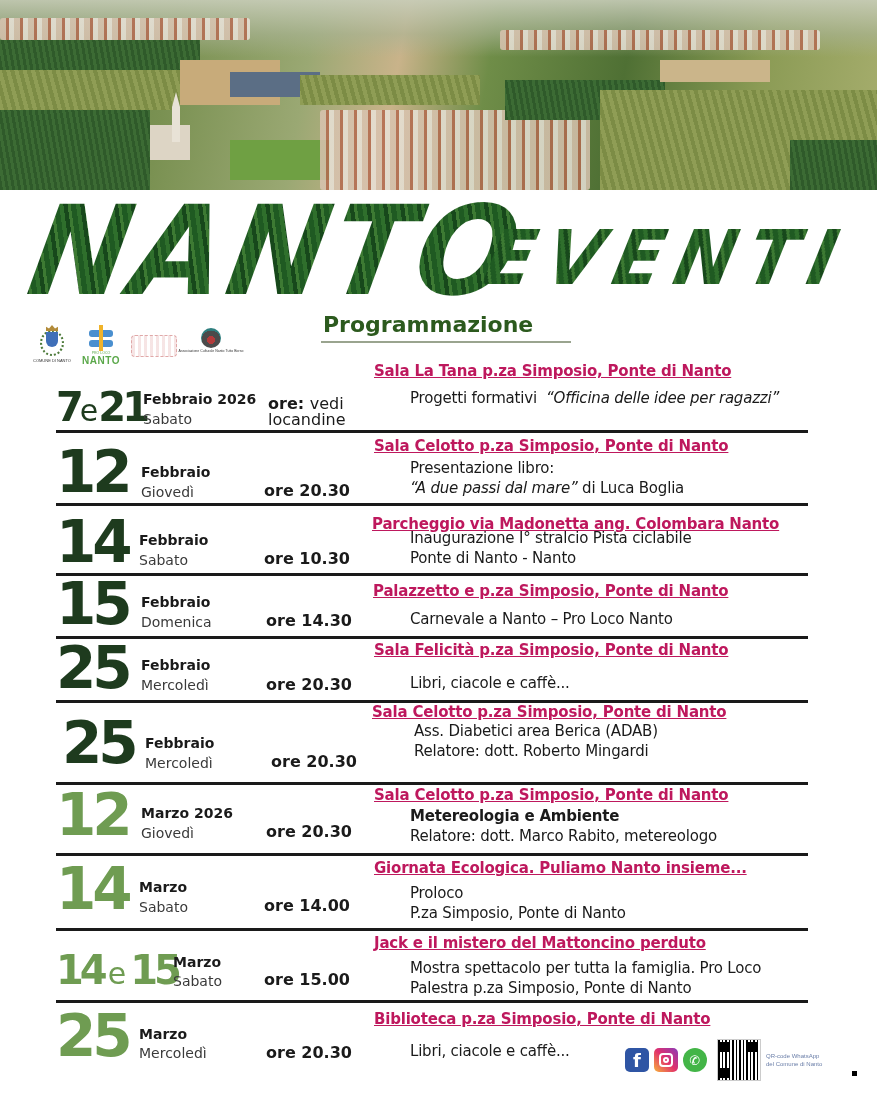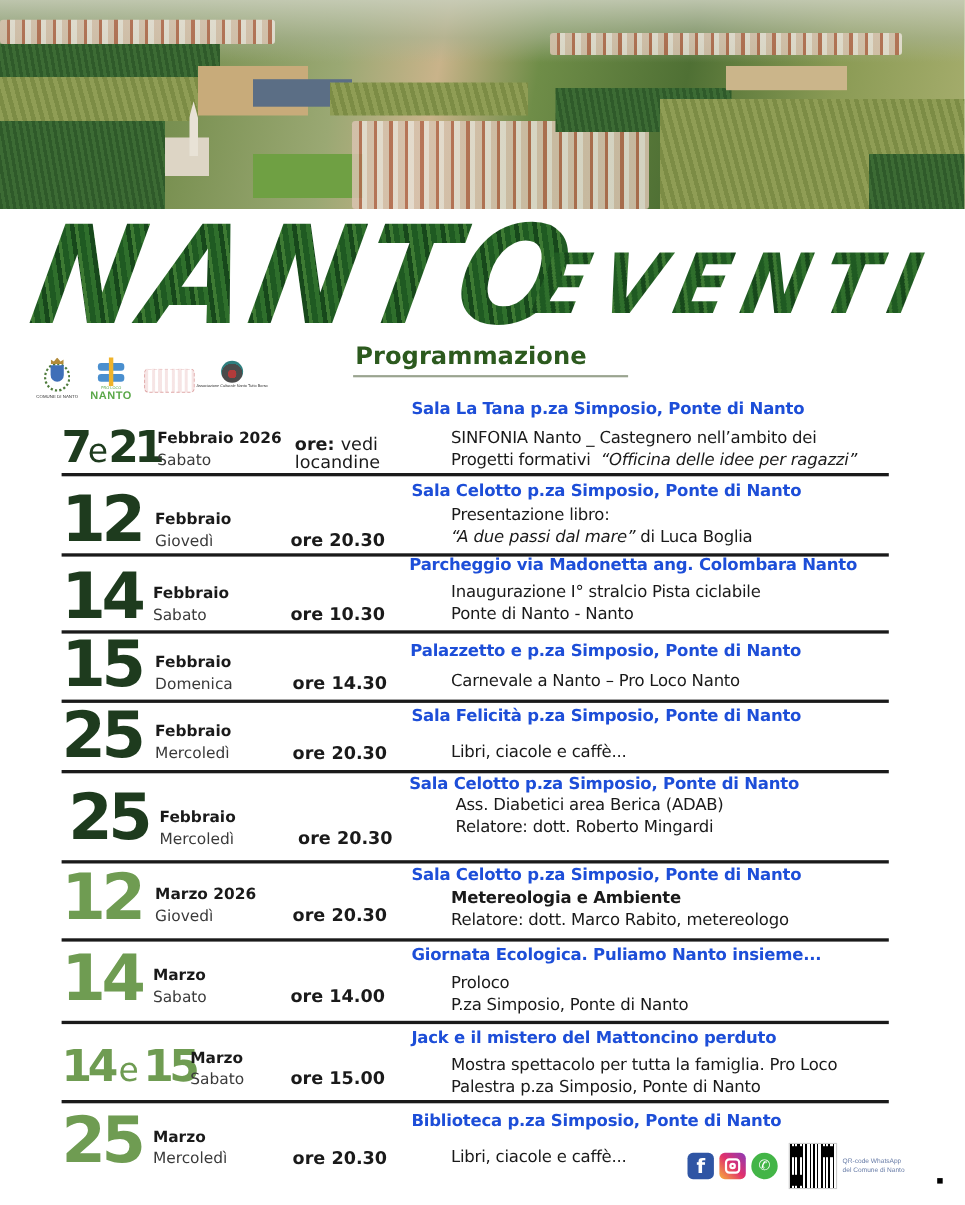--- a/index.html
+++ b/index.html
@@ -55,21 +55,21 @@
   .event { position: absolute; left: 56px; width: 752px; }
   .event .sep { position: absolute; left: 0; width: 752px; height: 3px; background: #1a1a1a; }
   .day { position: absolute; font-family: "DejaVu Sans", sans-serif; font-weight: bold; letter-spacing: -4px; line-height: 1; }
   .day.dark { color: #1e3b1e; }
   .day.light { color: #6f9c52; }
   .day .e { font-weight: normal; letter-spacing: 0; }
   .month { position: absolute; font-family: "DejaVu Sans", sans-serif; font-weight: bold; font-size: 14px; color: #1a1a1a; white-space: nowrap; }
   .weekday { position: absolute; font-family: "DejaVu Sans", sans-serif; font-size: 14px; color: #3a3a3a; white-space: nowrap; }
   .time { position: absolute; font-family: "DejaVu Sans", sans-serif; font-weight: bold; font-size: 16px; color: #1a1a1a; white-space: nowrap; }
   .time .lt { font-weight: normal; }
-  .venue { position: absolute; font-family: "DejaVu Sans", sans-serif; font-weight: bold; font-size: 15px; color: #1d4ed8; white-space: nowrap; letter-spacing: -0.2px; }
+  .venue { position: absolute; font-family: "DejaVu Sans", sans-serif; font-weight: bold; font-size: 15px; color: #be185d; white-space: nowrap; letter-spacing: -0.2px; text-decoration: underline; }
   .desc { position: absolute; font-family: "DejaVu Sans", sans-serif; font-size: 15px; color: #1a1a1a; white-space: nowrap; line-height: 20px; letter-spacing: -0.2px; }
   .desc .b { font-weight: bold; }
   .desc .i { font-style: italic; }
 
   
   .social { position: absolute; left: 625px; top: 1040px; height: 40px; display: flex; align-items: center; }
   .sicon { width: 24px; height: 24px; border-radius: 5px; margin-right: 5px; display: flex; align-items: center; justify-content: center; color: #fff; font-weight: bold; font-family: "DejaVu Sans", sans-serif; }
   .fb { background: #2f55a4; font-size: 18px; }
   .ig { background: linear-gradient(45deg, #f7b13a 0%, #e1306c 50%, #8a3ab9 100%); }
   .ig .ring { width: 14px; height: 14px; border: 2px solid #fff; border-radius: 4px; position: relative; }
@@ -145,21 +145,20 @@
     <span>7</span><span class="e" style="font-size:30px;">e</span><span>21</span>
   </div>
   <div class="month" style="left:87px;top:31px;">Febbraio 2026</div>
   <div class="weekday" style="left:87px;top:51px;">Sabato</div>
   <div class="time" style="left:212px;top:34px;">
     <span>ore:</span> <span class="lt">vedi</span>
   </div>
   <div class="time" style="left:212px;top:50px;"><span class="lt">locandine</span></div>
   <div class="venue" style="left:318px;top:2px;">Sala La Tana p.za Simposio, Ponte di Nanto</div>
   <div class="desc" style="left:354px;top:28px;">
-    <div>SINFONIA Nanto _ Castegnero nell’ambito dei</div>
     <div><span>Progetti formativi</span>&nbsp; <span class="i">“Officina delle idee per ragazzi”</span></div>
   </div>
   <div class="sep" style="top:70px;"></div>
 </div>
 
 <div class="event" style="top:433px;height:70px;">
   <div class="day dark" style="left:0;top:10px;font-size:58px;">12</div>
   <div class="month" style="left:85px;top:31px;">Febbraio</div>
   <div class="weekday" style="left:85px;top:51px;">Giovedì</div>
   <div class="time" style="left:208px;top:48px;">ore 20.30</div>
@@ -169,21 +168,21 @@
     <div><span class="i">“A due passi dal mare”</span><span> di Luca Boglia</span></div>
   </div>
   <div class="sep" style="top:70px;"></div>
 </div>
 
 <div class="event" style="top:503px;height:70px;">
   <div class="day dark" style="left:0;top:10px;font-size:58px;">14</div>
   <div class="month" style="left:83px;top:29px;">Febbraio</div>
   <div class="weekday" style="left:83px;top:49px;">Sabato</div>
   <div class="time" style="left:208px;top:46px;">ore 10.30</div>
-  <div class="venue" style="left:316px;top:1px;">Parcheggio via Madonetta ang. Colombara Nanto</div>
+  <div class="venue" style="left:316px;top:12px;">Parcheggio via Madonetta ang. Colombara Nanto</div>
   <div class="desc" style="left:354px;top:25px;">
     <div>Inaugurazione I° stralcio Pista ciclabile</div>
     <div>Ponte di Nanto - Nanto</div>
   </div>
   <div class="sep" style="top:70px;"></div>
 </div>
 
 <div class="event" style="top:573px;height:64px;">
   <div class="day dark" style="left:0;top:2px;font-size:58px;">15</div>
   <div class="month" style="left:85px;top:21px;">Febbraio</div>

